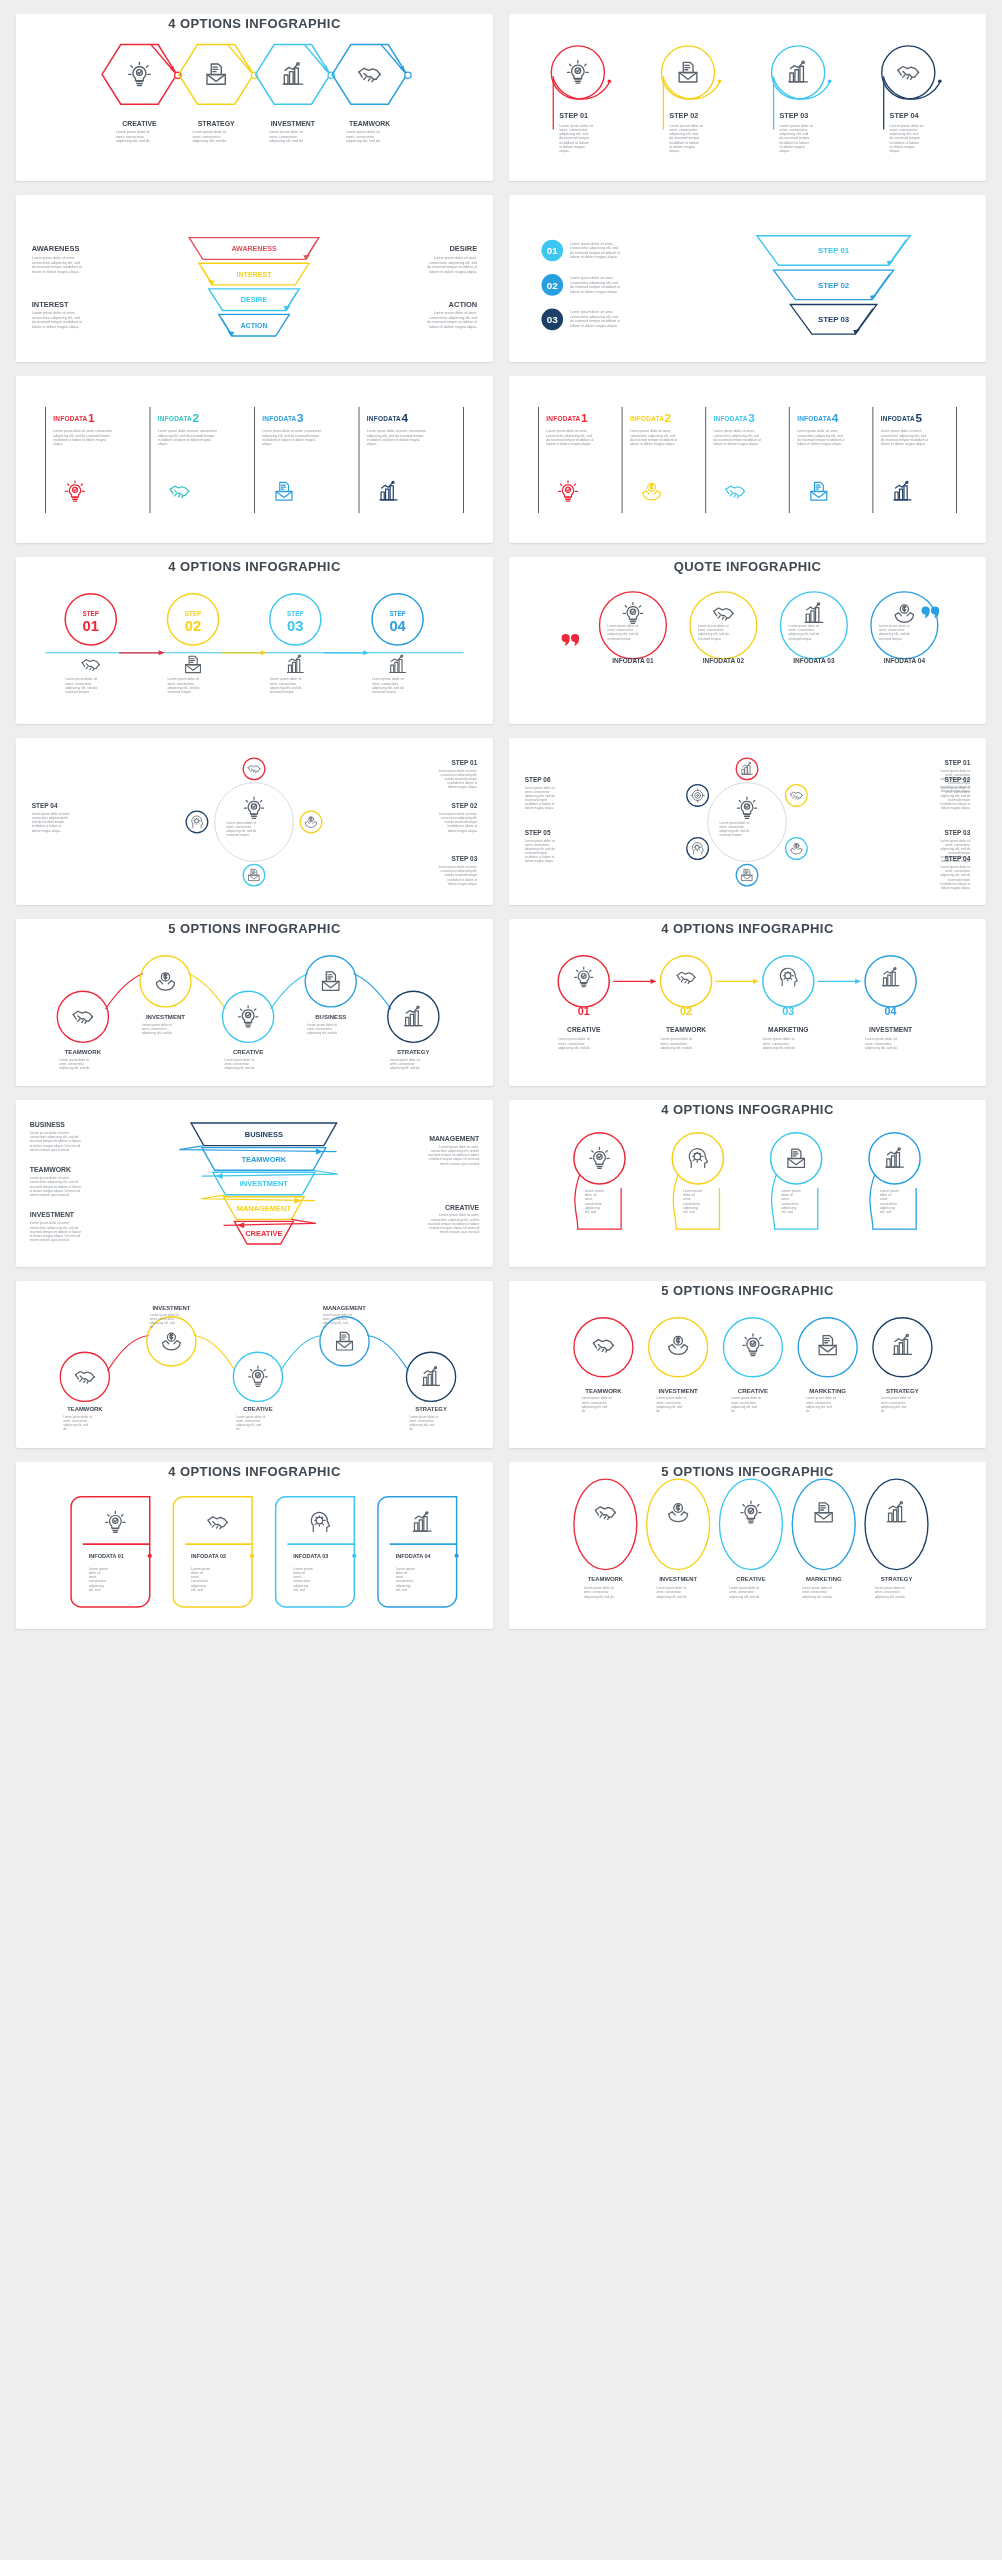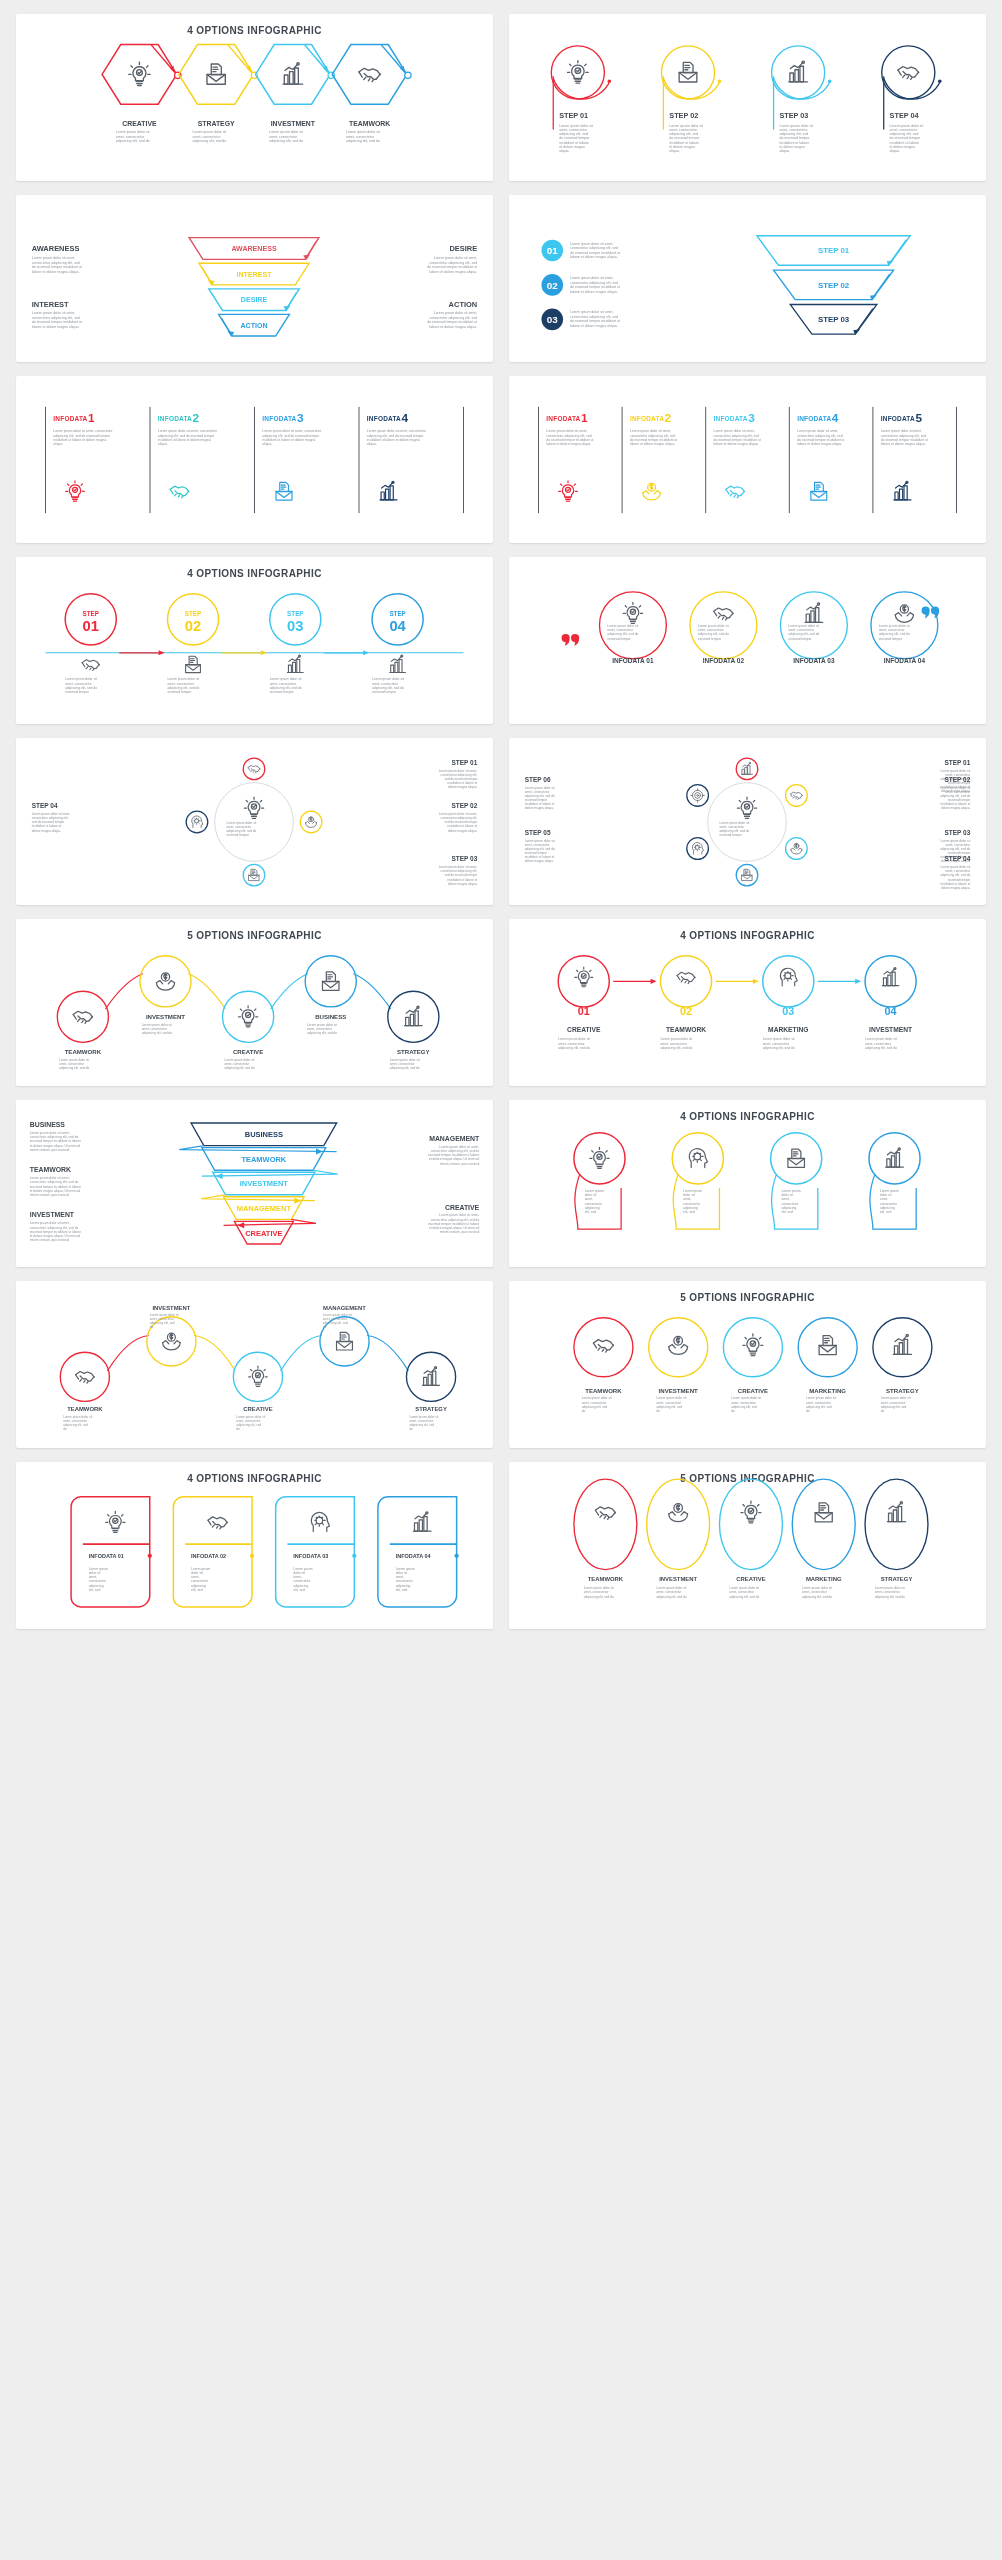--- a/index.html
+++ b/index.html
@@ -9,22 +9,22 @@
     font-family:"Liberation Sans", sans-serif;
     overflow:hidden;
   }
   .sheet { width:1002px; height:2560px; padding:14px 16px; display:flex; flex-direction:column; gap:14px; }
   .row { display:flex; gap:16px; height:167px; }
   .panel {
     flex:1; background:#fff; border-radius:2px; position:relative; overflow:hidden;
     box-shadow:0 1px 2px rgba(0,0,0,.10);
   }
   .ptitle {
-    text-align:center; font-size:10px; font-weight:bold; color:#3f4750;
-    letter-spacing:.4px; padding-top:11px;
+    text-align:center; font-size:13px; font-weight:bold; color:#3f4750;
+    letter-spacing:.4px; padding-top:2px;
   }
   .stage { position:absolute; left:0; right:0; top:0; bottom:0; }
   svg { display:block; width:100%; height:100%; }
 </style>
 </head>
 <body>
 
 <div class="sheet">
   <div class="row">
     <div class="panel">
@@ -477,20 +477,21 @@
               </g>
               <text x="362" y="124" font-size="3.4" fill="#8e959c" font-family="&quot;Liberation Sans&quot;, sans-serif" text-anchor="start">Lorem ipsum dolor sit</text>
               <text x="362" y="128.3" font-size="3.4" fill="#8e959c" font-family="&quot;Liberation Sans&quot;, sans-serif" text-anchor="start">amet, consectetur</text>
               <text x="362" y="132.6" font-size="3.4" fill="#8e959c" font-family="&quot;Liberation Sans&quot;, sans-serif" text-anchor="start">adipiscing elit, sed do</text>
               <text x="362" y="136.9" font-size="3.4" fill="#8e959c" font-family="&quot;Liberation Sans&quot;, sans-serif" text-anchor="start">eiusmod tempor</text>
             </g>
           </svg>
       </div>
     </div>
     <div class="panel">
+      <div class="ptitle">QUOTE INFOGRAPHIC</div>
       <div class="stage">
         <svg viewBox="0 0 485 167">
             <g id="quoterow">
               <g transform="translate(64,82) scale(1.6)" fill="none" stroke="#ed2939" stroke-width="0.9" stroke-linecap="round" stroke-linejoin="round">
                 <path d="M-4,2 a2.6,2.6 0 1 1 2.6,-2.6 c0,2.6 -1,4 -3,5 M2,2 a2.6,2.6 0 1 1 2.6,-2.6 c0,2.6 -1,4 -3,5" fill="#ed2939" stroke="none"></path>
               </g>
               <g transform="translate(430,54) scale(1.6)" fill="none" stroke="#2a9fe0" stroke-width="0.9" stroke-linecap="round" stroke-linejoin="round">
                 <path d="M-4,2 a2.6,2.6 0 1 1 2.6,-2.6 c0,2.6 -1,4 -3,5 M2,2 a2.6,2.6 0 1 1 2.6,-2.6 c0,2.6 -1,4 -3,5" fill="#2a9fe0" stroke="none"></path>
               </g>
               <circle cx="126" cy="68" r="34" fill="none" stroke="#ed2939" stroke-width="1.4"></circle>

